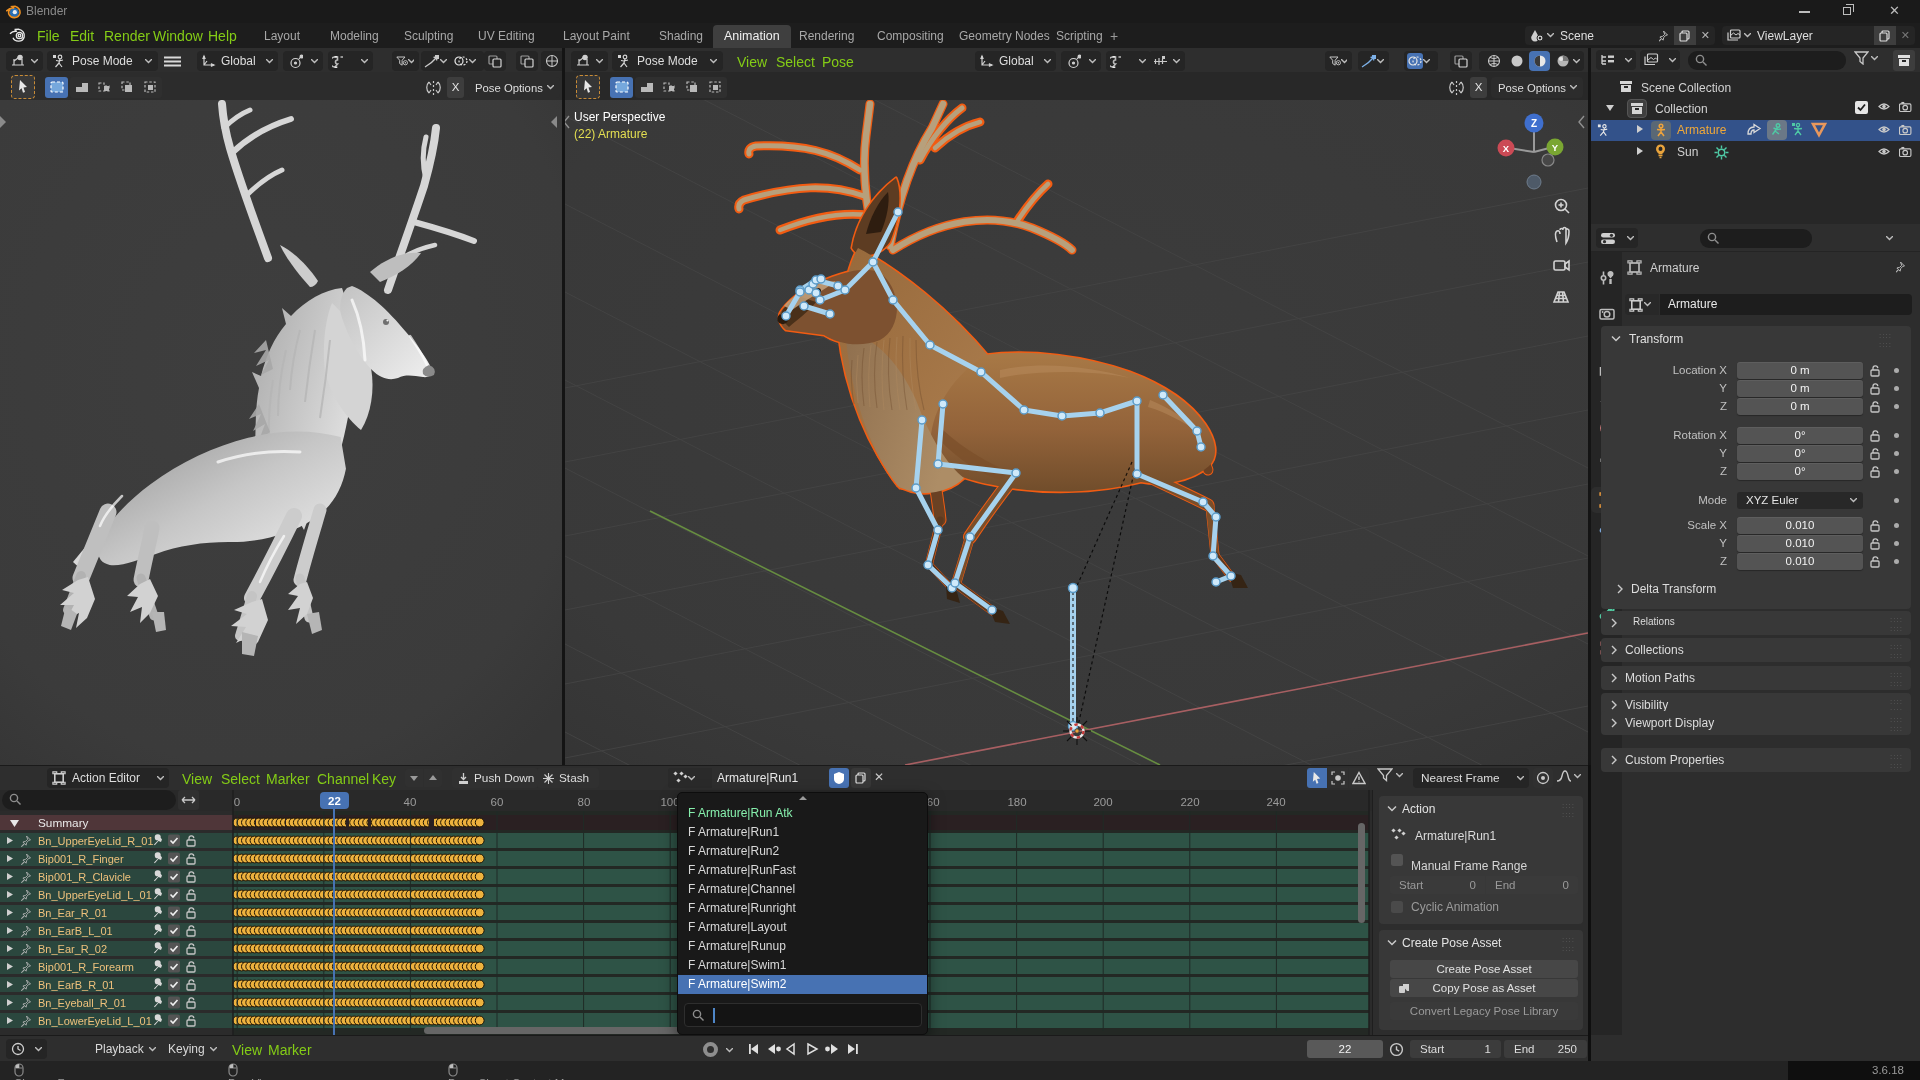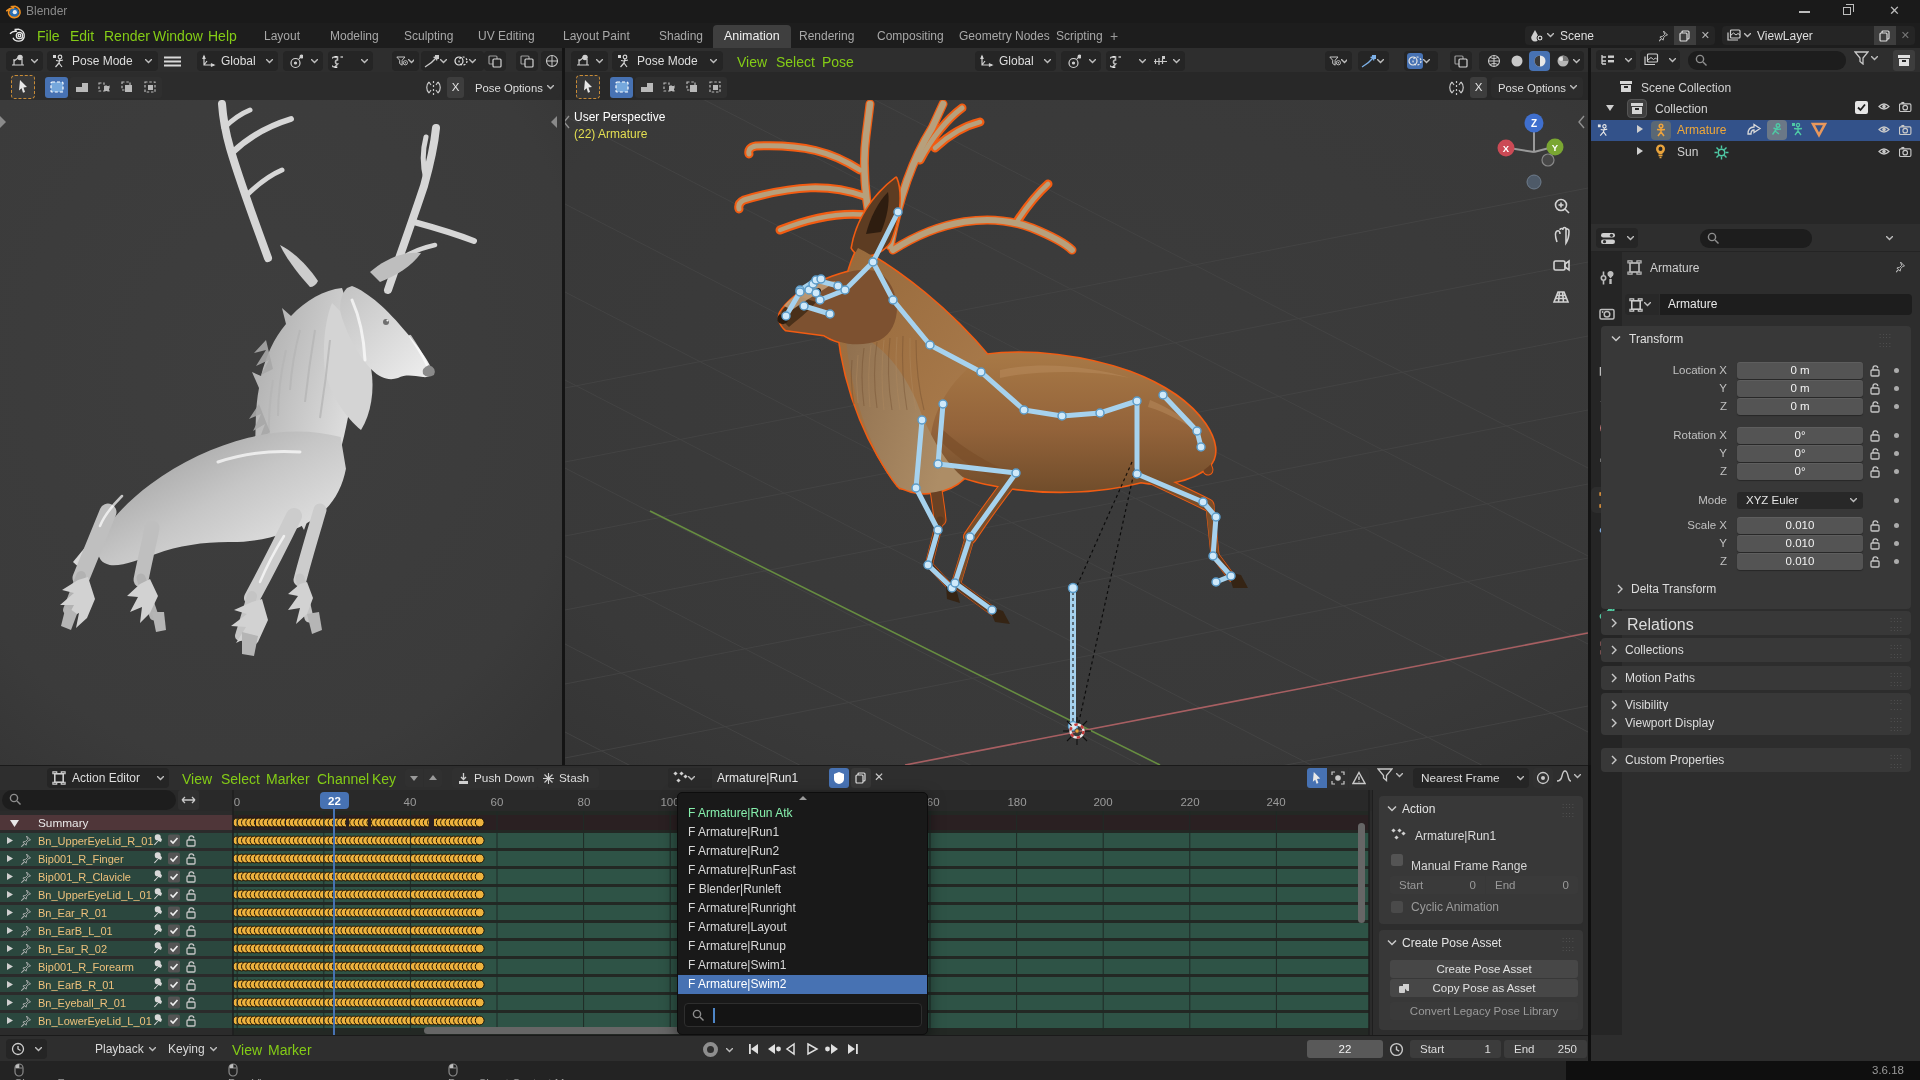--- a/index.html
+++ b/index.html
@@ -1300,21 +1300,21 @@
       </svg>
       <div class="ab" style="left:303px;top:335px;width:5px;height:5px;border-radius:50%;background:#ababab"></div>
  <svg class="ab" style="left:26px;top:360px" width="6" height="10" viewBox="0 0 6 10">
         <path d="M1,1 L5,5 L1,9" stroke="#c9c9c9" stroke-width="1.4" fill="none"></path>
       </svg>
  <span class="ab" style="left:40px;top:358px;font-size:12px;color:#dcdcdc">Delta Transform</span>
  <div class="ab panelbox" style="left:10px;top:387px;width:310px;height:24px">
         <svg class="ab" style="left:10px;top:7px" width="6" height="10" viewBox="0 0 6 10">
           <path d="M1,1 L5,5 L1,9" stroke="#c9c9c9" stroke-width="1.4" fill="none"></path>
         </svg>
-        <span class="ab" style="left:26px;top:5px;font-size:16px">Relations</span>
+        <span class="ab" style="left:32px;top:5px;font-size:10px">Relations</span>
         <span class="ab grip" style="right:8px;top:4px">::::<br>::::</span>
       </div>
       <div class="ab panelbox" style="left:10px;top:414px;width:310px;height:24px">
         <svg class="ab" style="left:10px;top:7px" width="6" height="10" viewBox="0 0 6 10">
           <path d="M1,1 L5,5 L1,9" stroke="#c9c9c9" stroke-width="1.4" fill="none"></path>
         </svg>
         <span class="ab" style="left:24px;top:5px;font-size:12px">Collections</span>
         <span class="ab grip" style="right:8px;top:4px">::::<br>::::</span>
       </div>
       <div class="ab panelbox" style="left:10px;top:442px;width:310px;height:24px">
@@ -1766,21 +1766,21 @@
 <div class="ab" style="left:677px;top:792px;width:251px;height:243px;background:#191919;border:1px solid #0d0d0d;border-radius:5px;box-shadow:0 6px 16px rgba(0,0,0,.5)">
  <div style="height:9px;text-align:center">
         <svg width="10" height="6" viewBox="0 0 10 6" style="margin:2px auto">
           <path d="M1,5 L5,1 L9,5" fill="#9a9a9a"></path>
         </svg>
       </div>
  <div style="height:19px;line-height:19px;padding-left:10px;font-size:12px;color:#86efac;">F Armature|Run Atk</div>
       <div style="height:19px;line-height:19px;padding-left:10px;font-size:12px;color:#d8d8d8;">F Armature|Run1</div>
       <div style="height:19px;line-height:19px;padding-left:10px;font-size:12px;color:#d8d8d8;">F Armature|Run2</div>
       <div style="height:19px;line-height:19px;padding-left:10px;font-size:12px;color:#d8d8d8;">F Armature|RunFast</div>
-      <div style="height:19px;line-height:19px;padding-left:10px;font-size:12px;color:#d8d8d8;">F Blender|Runleft</div>
+      <div style="height:19px;line-height:19px;padding-left:10px;font-size:12px;color:#d8d8d8;">F Armature|Channel</div>
       <div style="height:19px;line-height:19px;padding-left:10px;font-size:12px;color:#d8d8d8;">F Armature|Runright</div>
       <div style="height:19px;line-height:19px;padding-left:10px;font-size:12px;color:#d8d8d8;">F Armature|Layout</div>
       <div style="height:19px;line-height:19px;padding-left:10px;font-size:12px;color:#d8d8d8;">F Armature|Runup</div>
       <div style="height:19px;line-height:19px;padding-left:10px;font-size:12px;color:#d8d8d8;">F Armature|Swim1</div>
       <div style="height:19px;line-height:19px;padding-left:10px;font-size:12px;color:#d8d8d8;background:#4772b3;color:#fff;">F Armature|Swim2</div>
  <div class="ab" style="left:6px;top:210px;width:238px;height:24px;background:#141414;border:1px solid #2e2e2e;border-radius:4px">
   <svg style="margin:5px 0 0 7px" width="13" height="13" viewBox="0 0 13 13">
           <circle cx="5" cy="5" r="3.6" fill="none" stroke="#8e8e8e" stroke-width="1.4"></circle>
           <line x1="8" y1="8" x2="11.5" y2="11.5" stroke="#8e8e8e" stroke-width="1.4"></line>
         </svg>
@@ -1826,21 +1826,21 @@
       </svg>
  <div class="ab" style="left:1307px;top:4px;width:76px;height:18px;background:#595959;border-radius:3px;color:#f2f2f2;font-size:11.5px;text-align:center;line-height:18px">22</div>
  <svg class="ab" style="left:1389px;top:6px" width="15" height="15" viewBox="0 0 14 14">
         <circle cx="7" cy="7" r="5.5" fill="none" stroke="#c9c9c9" stroke-width="1.3"></circle>
         <path d="M7,4 L7,7 L9.5,8.5" stroke="#c9c9c9" stroke-width="1.3" fill="none"></path>
       </svg>
  <div class="ab" style="left:1410px;top:4px;width:91px;height:18px;background:#3c3c3c;border-radius:3px;color:#dcdcdc;font-size:11.5px;line-height:18px"><span style="margin-left:10px">Start</span><span style="float:right;margin-right:10px">1</span></div>
  <div class="ab" style="left:1504px;top:4px;width:83px;height:18px;background:#3c3c3c;border-radius:3px;color:#dcdcdc;font-size:11.5px;line-height:18px"><span style="margin-left:10px">End</span><span style="float:right;margin-right:10px">250</span></div>
 </div>
 
-<div class="ab" style="left:0;top:1061px;width:1566px;height:19px;background:#232323;color:#9a9a9a;font-size:11.5px">
+<div class="ab" style="left:0;top:1061px;width:1788px;height:19px;background:#232323;color:#9a9a9a;font-size:11.5px">
  <span class="ab" style="left:14px;top:2px"><svg width="10" height="14" viewBox="0 0 10 14" style="vertical-align:-3px">
           <rect x="1" y="1" width="8" height="12" rx="4" fill="none" stroke="#8a8a8a" stroke-width="1.2"></rect>
           <path d="M1.6,5 h6.8 M5,1 v4" stroke="#8a8a8a" stroke-width="1"></path>
           <path d="M1.6,2.6 a4,4 0 0 1 3.4,-1.6 l0,4 -3.4,0 z" fill="#bdbdbd"></path>
         </svg> Change Frame</span>
  <span class="ab" style="left:228px;top:2px"><svg width="10" height="14" viewBox="0 0 10 14" style="vertical-align:-3px">
           <rect x="1" y="1" width="8" height="12" rx="4" fill="none" stroke="#8a8a8a" stroke-width="1.2"></rect>
           <path d="M1.6,5 h6.8 M5,1 v4" stroke="#8a8a8a" stroke-width="1"></path>
           <path d="M1.6,2.6 a4,4 0 0 1 3.4,-1.6 l0,4 -3.4,0 z" fill="#bdbdbd"></path>
         </svg> Pan View</span>

